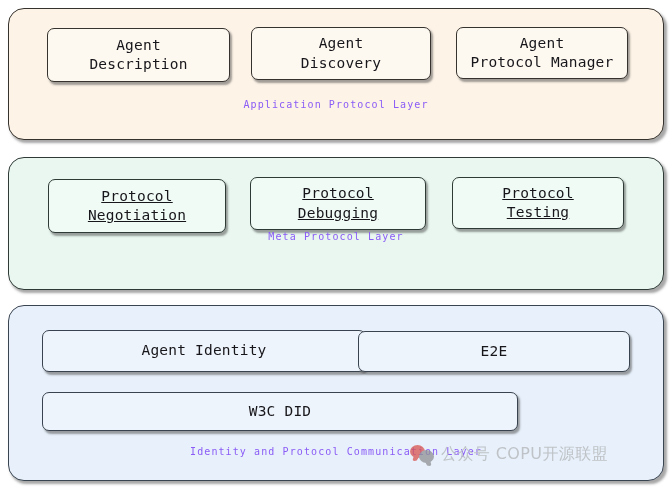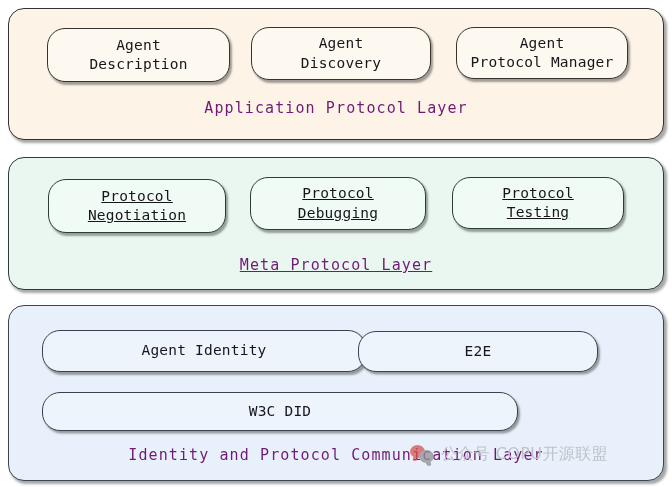--- a/index.html
+++ b/index.html
@@ -48,21 +48,21 @@
     width: 656px; height: 176px;
     background: #e8f1fb;
     border-color: #3a4552;
   }
 
   
   .node {
     position: absolute;
     box-sizing: border-box;
     border: 1.5px solid #31302e;
-    border-radius: 18px;
+    border-radius: 7px;
     display: flex;
     align-items: center;
     justify-content: center;
     text-align: center;
     color: #17161a;
     font-size: 14.5px;
     line-height: 1.32;
     letter-spacing: 0.2px;
     box-shadow: 2px 2.5px 2px rgba(70,70,70,0.5);
     white-space: pre-line;
@@ -76,35 +76,35 @@
   .n-agent-disc    { left: 251px; top: 27px;  width: 180px; height: 53px; }
   .n-agent-pm      { left: 456px; top: 27px;  width: 172px; height: 52px; }
 
   
   .n-proto-neg     { left: 48px;  top: 179px; width: 178px; height: 54px; }
   .n-proto-dbg     { left: 250px; top: 177px; width: 176px; height: 53px; }
   .n-proto-test    { left: 452px; top: 177px; width: 172px; height: 52px; }
 
   
   .n-agent-id      { left: 42px;  top: 330px; width: 324px; height: 42px; }
-  .n-e2e           { left: 358px; top: 331px; width: 240px; height: 41px; }
+  .n-e2e           { left: 358px; top: 331px; width: 272px; height: 41px; }
   .n-w3c-did       { left: 42px;  top: 392px; width: 476px; height: 39px; }
 
   
   .caption {
     position: absolute;
     width: 100%;
     text-align: center;
-    color: #701a75;
-    font-size: 15px;
+    color: #8b5cf6;
+    font-size: 10px;
     letter-spacing: 1.1px;
     font-family: "DejaVu Sans Mono", "Liberation Mono", monospace;
   }
   .cap-app      { top: 99px;  left: 0; }
-  .cap-meta     { top: 256px; left: 0; text-decoration: underline; }
+  .cap-meta     { top: 231px; left: 0; }
   .cap-identity { top: 446px; left: 0; }
 
   
   .watermark {
     position: absolute;
     left: 410px;
     top: 444px;
     display: flex;
     gap: 5px;
     color: #bfc3c7;

